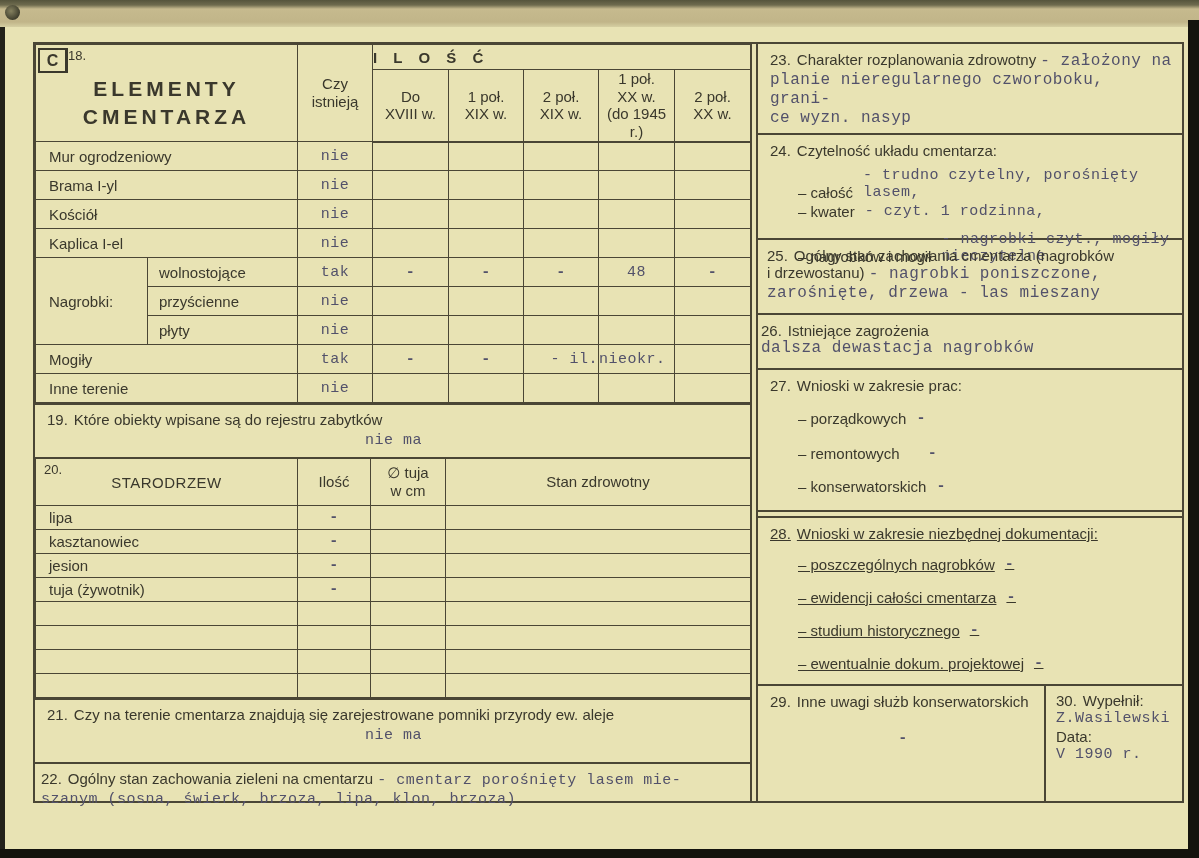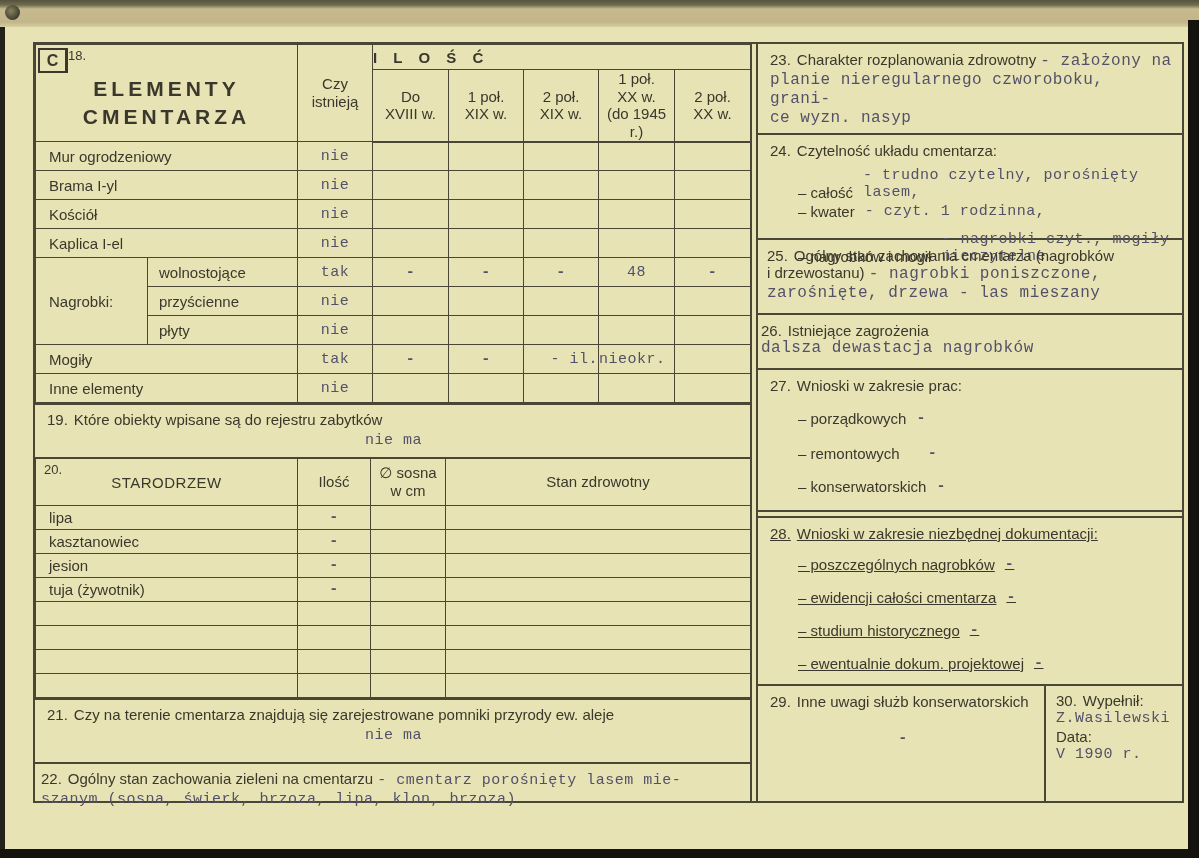--- a/index.html
+++ b/index.html
@@ -179,21 +179,21 @@
         <tr style="height:29px">
           <td colspan="2" class="lbl">Mogiły</td>
           <td class="typed center">tak</td>
           <td class="typed center dash">-</td>
           <td class="typed center dash">-</td>
           <td class="typed right">- il.</td>
           <td class="typed" style="">nieokr.</td>
           <td class="typed center dash"></td>
         </tr>
         <tr style="height:29px">
-          <td colspan="2" class="lbl">Inne elementy</td>
+          <td colspan="2" class="lbl">Inne terenie</td>
           <td class="typed center">nie</td>
           <td class="typed center dash"></td>
           <td class="typed center dash"></td>
           <td class="typed center dash"></td>
           <td class="typed center dash"></td>
           <td class="typed center dash"></td>
         </tr>
       </tbody>
         </table>
 
@@ -209,21 +209,21 @@
             <col style="width:75px">
             <col style="width:305px">
         </colgroup>
         <tbody>
             <tr>
           <td class="st-head">
             <span class="st-no">20.</span>
             <div class="st-title">STARODRZEW</div>
           </td>
           <td class="colhead">Ilość</td>
-          <td class="colhead pre">∅ sosna
+          <td class="colhead pre">∅ tuja
 w cm</td>
           <td class="colhead">Stan zdrowotny</td>
         </tr>
         <tr style="height:24px">
           <td class="lbl">lipa</td>
           <td class="typed center dash">-</td>
           <td class="typed center"></td>
           <td class="typed"></td>
         </tr>
         <tr style="height:24px">

